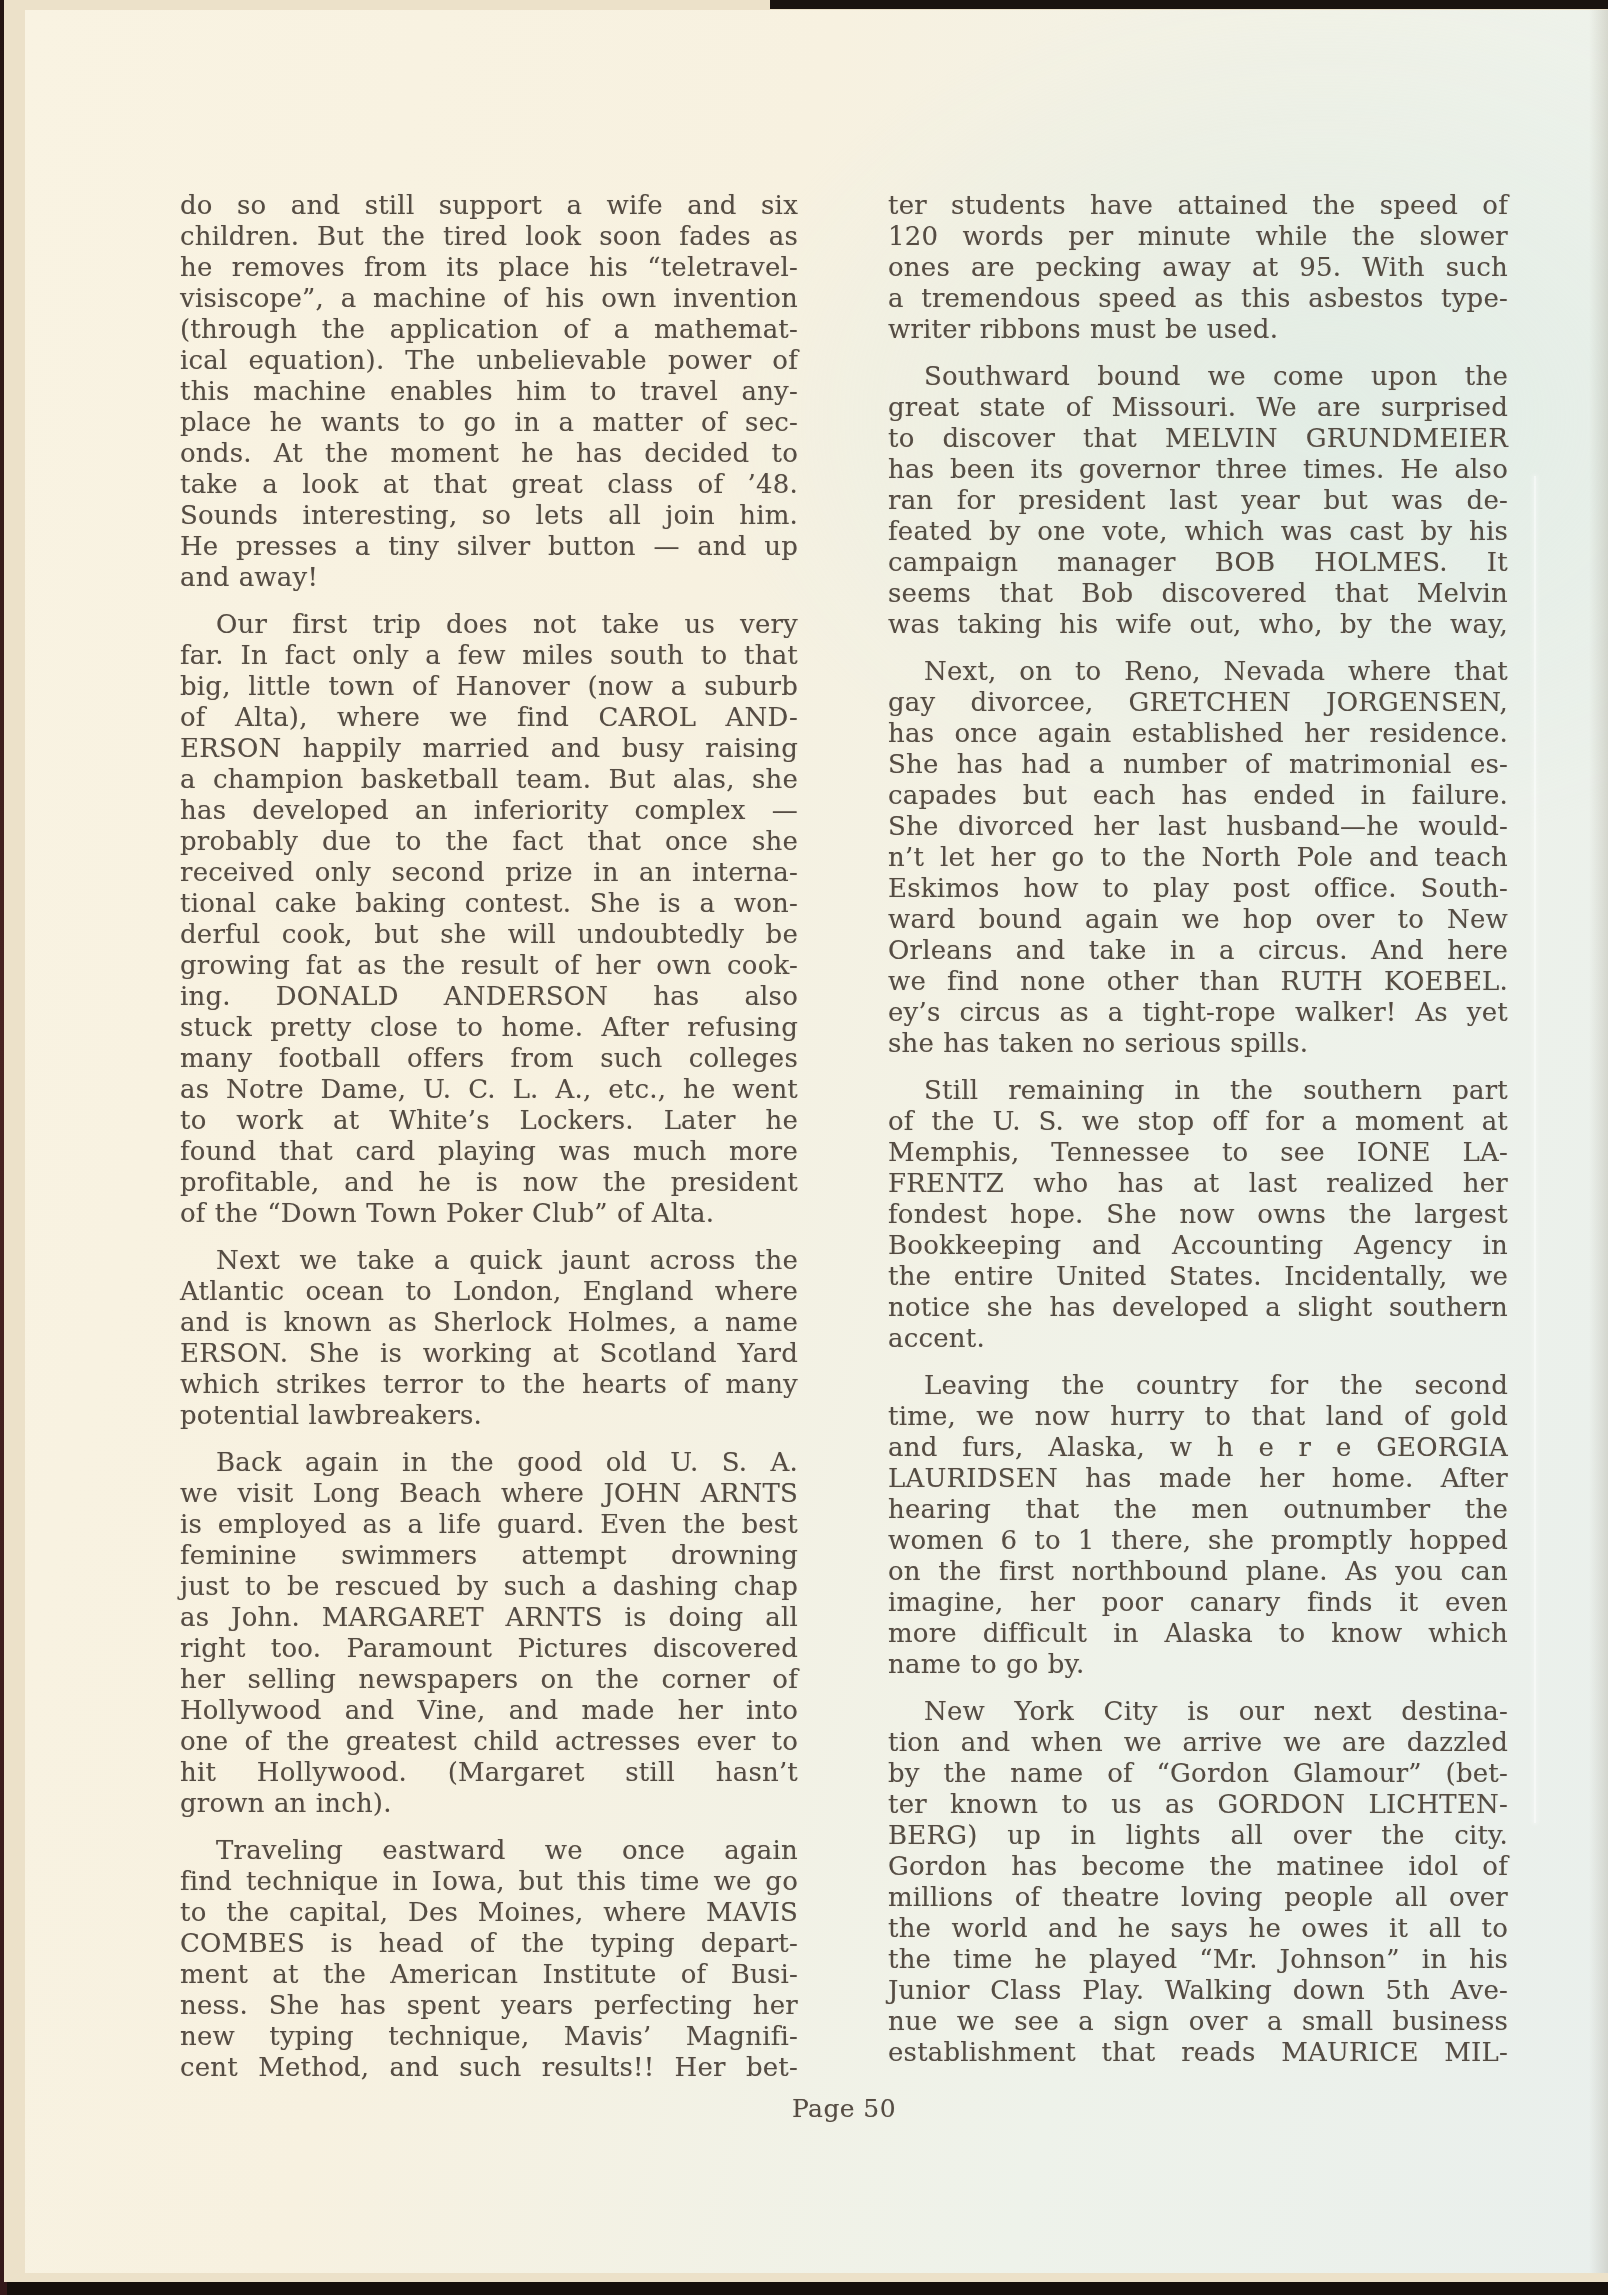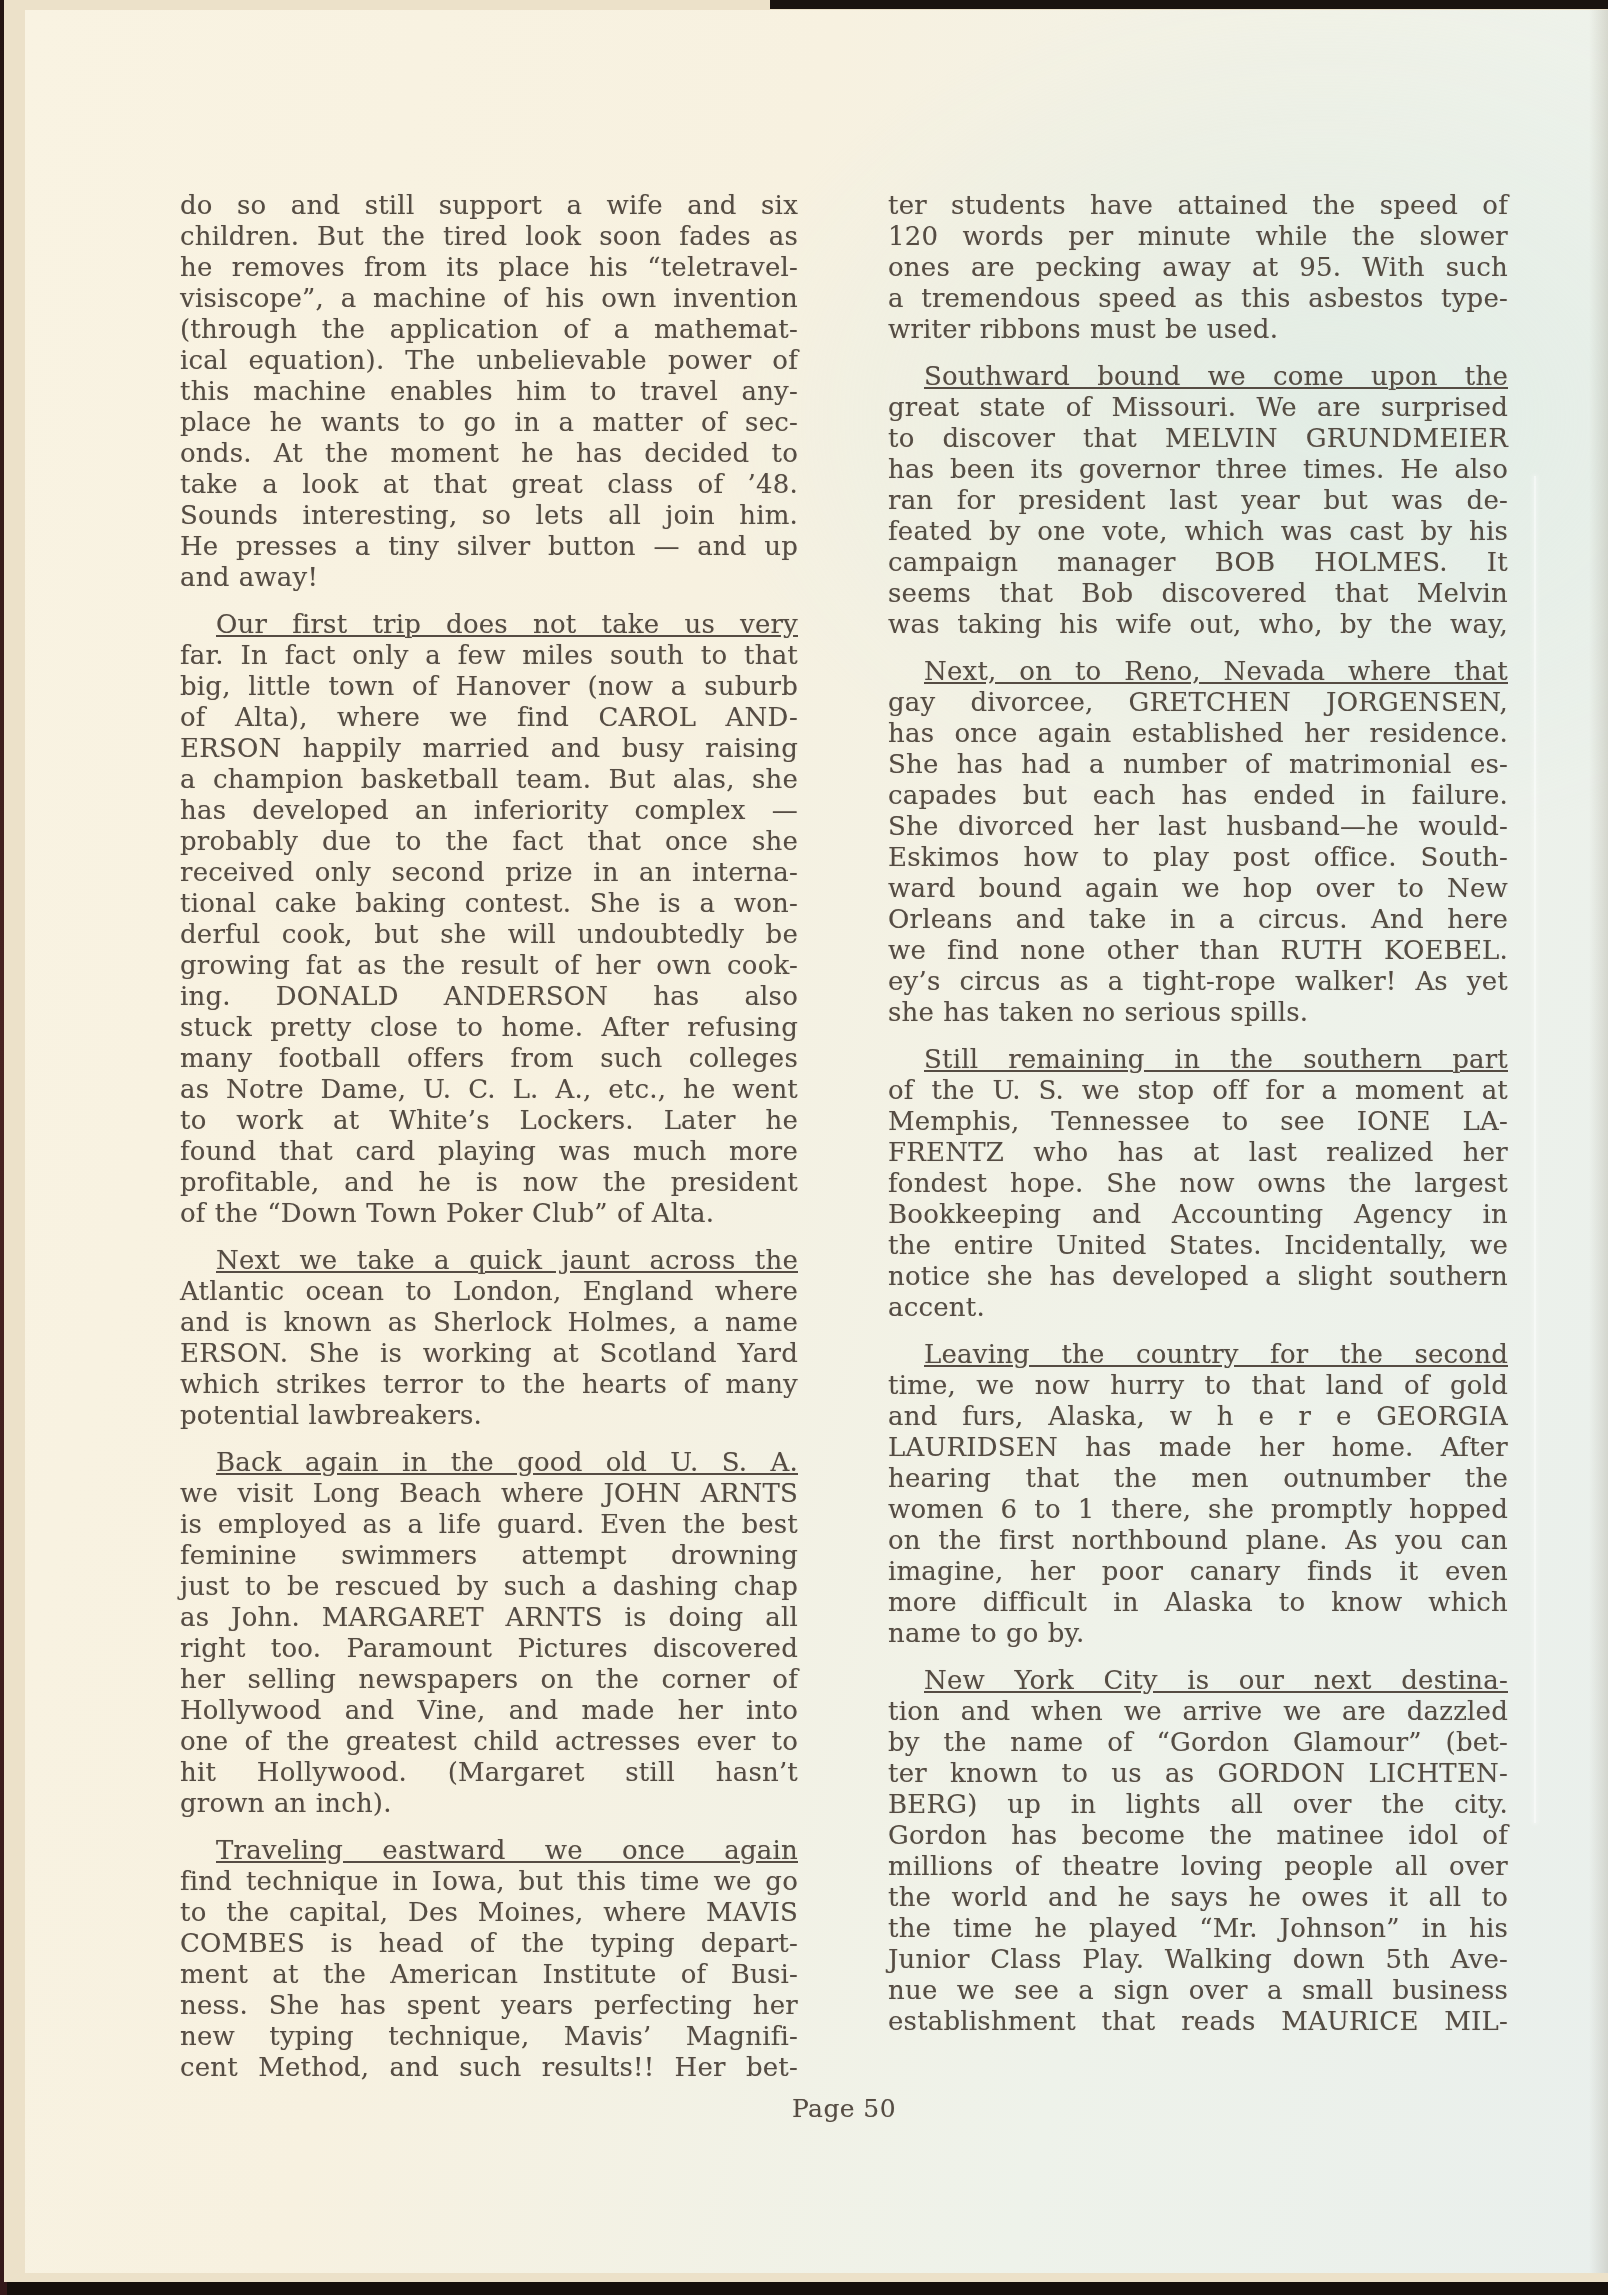--- a/index.html
+++ b/index.html
@@ -71,21 +71,21 @@
     font-size: 26px;
     line-height: 31px;
     color: var(--ink, #554c43);
     letter-spacing: 0.2px;
     word-spacing: 0.7px;
     text-shadow: 0 0 0.7px rgba(85,76,67,0.35);
   }
   .col-0 { width: 650px; }
   .col-1 { width: 652px; }
   .para { margin: 16px; }
-  .para.indent .line:first-child { text-indent: 36px; text-decoration: underline; }
+  .para.indent .line:first-child { text-indent: 36px; }
   .line {
     text-align: justify;
     text-align-last: justify;
   }
   .line.last { text-align-last: left; }
   .footer {
     position: absolute;
     left: 139px; top: 2084px;
     width: 1360px;
     text-align: center;
@@ -195,20 +195,21 @@
             <div class="line">seems that Bob discovered that Melvin</div>
             <div class="line">was taking his wife out, who, by the way,</div>
           </div>
           <div class="para indent">
             <div class="line">Next, on to Reno, Nevada where that</div>
             <div class="line">gay divorcee, GRETCHEN JORGENSEN,</div>
             <div class="line">has once again established her residence.</div>
             <div class="line">She has had a number of matrimonial es-</div>
             <div class="line">capades but each has ended in failure.</div>
             <div class="line">She divorced her last husband—he would-</div>
+            <div class="line">n’t let her go to the North Pole and teach</div>
             <div class="line">Eskimos how to play post office. South-</div>
             <div class="line">ward bound again we hop over to New</div>
             <div class="line">Orleans and take in a circus. And here</div>
             <div class="line">we find none other than RUTH KOEBEL.</div>
             <div class="line">ey’s circus as a tight-rope walker! As yet</div>
             <div class="line last">she has taken no serious spills.</div>
           </div>
           <div class="para indent">
             <div class="line">Still remaining in the southern part</div>
             <div class="line">of the U. S. we stop off for a moment at</div>

